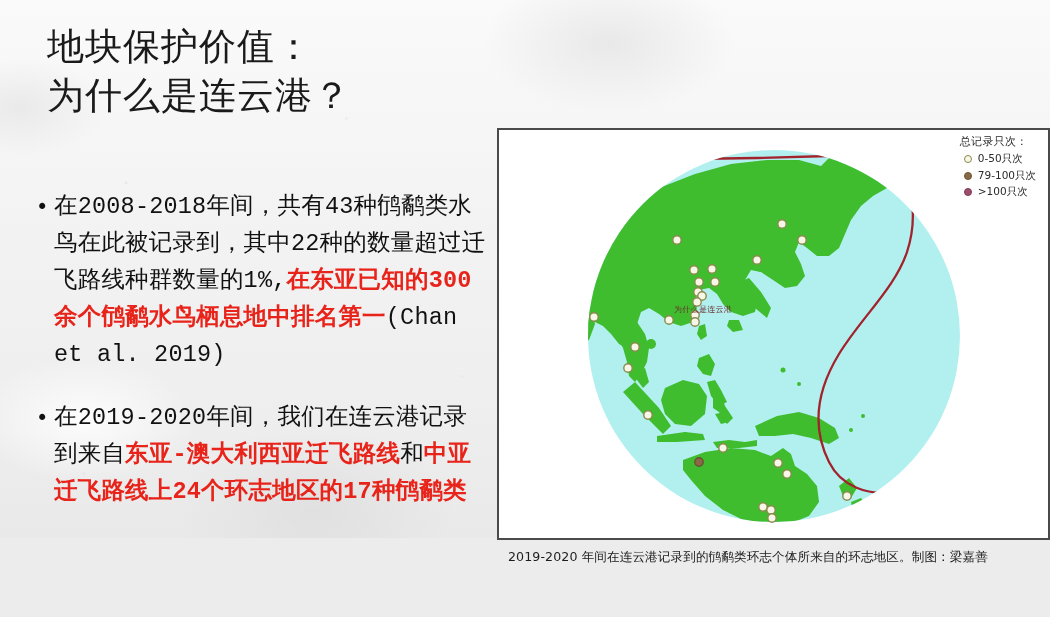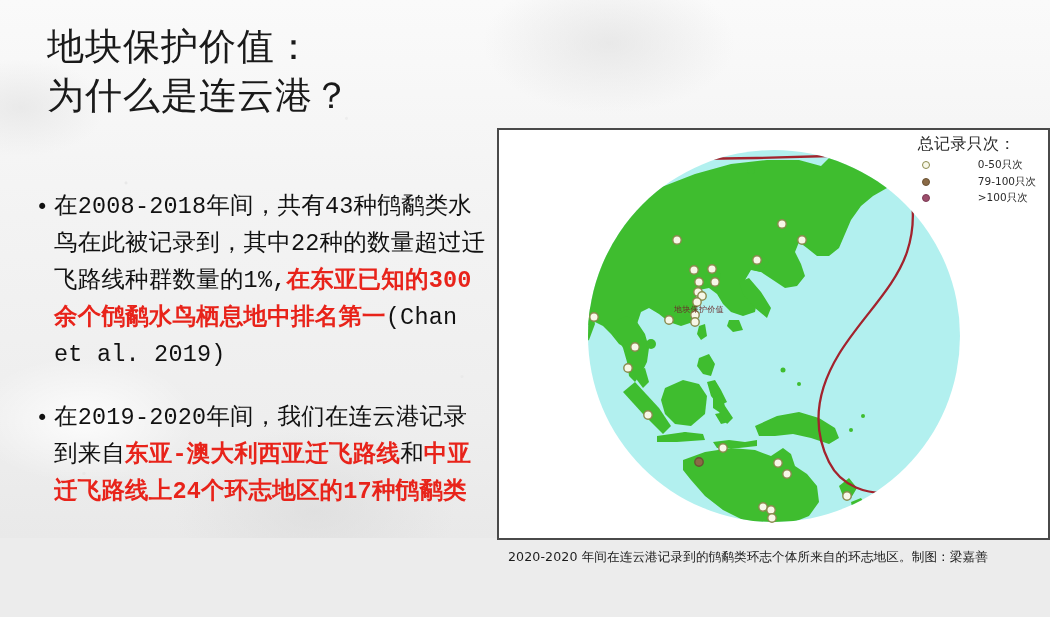--- a/index.html
+++ b/index.html
@@ -61,22 +61,22 @@
   }
   #mapwrap{position:absolute;inset:0;overflow:hidden;}
   #mapsvg{position:absolute;left:0;top:0;}
 
   
   #legend{
     position:absolute;right:12px;top:4px;
     font-family:"DejaVu Sans","Liberation Sans",sans-serif;
     color:#2a2a2a;
   }
-  #legend .lgtitle{font-size:16px;margin-bottom:3px;letter-spacing:.3px;}
-  #legend .lgrow{display:flex;align-items:center;margin:2.5px 0 2.5px 4px;gap:42px;}
+  #legend .lgtitle{font-size:11px;margin-bottom:3px;letter-spacing:.3px;}
+  #legend .lgrow{display:flex;align-items:center;margin:2.5px 0 2.5px 4px;}
   #legend .sw{
     width:8px;height:8px;border-radius:50%;margin-right:6px;box-sizing:border-box;
     border:1.3px solid #8a8a4e;
   }
   #legend .lglab{font-size:10.5px;white-space:nowrap;}
 
   
   #caption{
     position:absolute;left:508px;top:549px;width:540px;
     font-size:12.6px;color:#1c1c1c;letter-spacing:.1px;
@@ -242,34 +242,34 @@
             <circle cx="200" cy="332" r="4.2" fill="#8a6a46" stroke="#6b5234" stroke-width="1.4"></circle>
             <circle cx="279" cy="333" r="4.2" fill="#f7f7e8" stroke="#8a8a4e" stroke-width="1.4"></circle>
             <circle cx="288" cy="344" r="4.2" fill="#f7f7e8" stroke="#8a8a4e" stroke-width="1.4"></circle>
             <circle cx="264" cy="377" r="4.2" fill="#f7f7e8" stroke="#8a8a4e" stroke-width="1.4"></circle>
             <circle cx="272" cy="380" r="4.2" fill="#f7f7e8" stroke="#8a8a4e" stroke-width="1.4"></circle>
             <circle cx="273" cy="388" r="4.2" fill="#f7f7e8" stroke="#8a8a4e" stroke-width="1.4"></circle>
             <circle cx="348" cy="366" r="4.2" fill="#f7f7e8" stroke="#8a8a4e" stroke-width="1.4"></circle>
           </g>
       </svg>
 
-      <div class="maplabel" style="left:175px;top:174px;">地块保护价值</div>
+      <div class="maplabel" style="left:175px;top:174px;">为什么是连云港</div>
 
       <div id="legend">
         <div class="lgtitle">总记录只次：</div>
         <div class="lgrow">
           <span class="sw" style="background:#f7f7e8;border-color:#8a8a4e;"></span>
           <span class="lglab">0-50只次</span>
         </div>
         <div class="lgrow">
           <span class="sw" style="background:#8a6a46;border-color:#6b5234;"></span>
           <span class="lglab">79-100只次</span>
         </div>
         <div class="lgrow">
           <span class="sw" style="background:#9c4d6b;border-color:#7d3b55;"></span>
           <span class="lglab">&gt;100只次</span>
         </div>
       </div>
     </div>
   </div>
 
-  <div id="caption">2020-2020 年间在连云港记录到的鸻鹬类环志个体所来自的环志地区。制图：梁嘉善</div>
+  <div id="caption">2019-2020 年间在连云港记录到的鸻鹬类环志个体所来自的环志地区。制图：梁嘉善</div>
 </div>
 
 </body></html>

